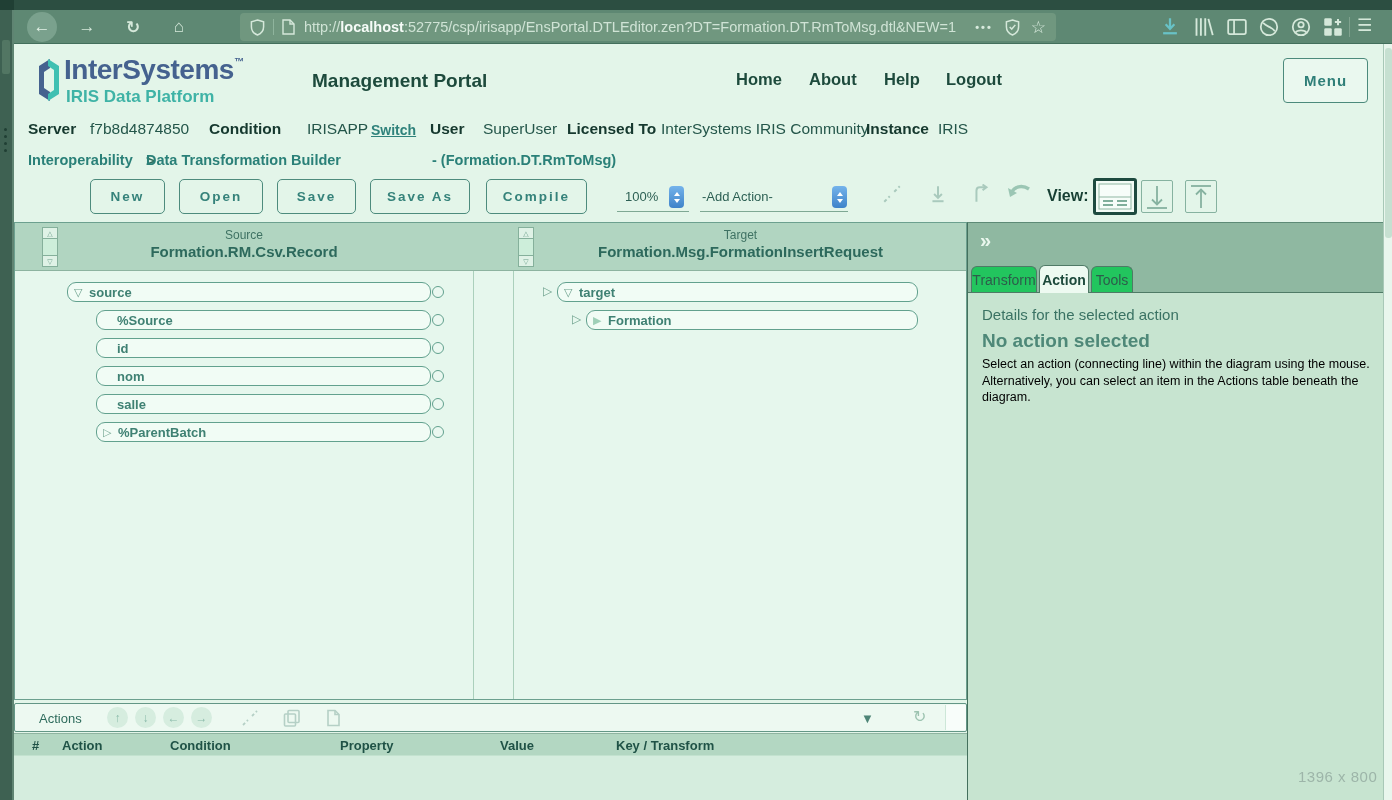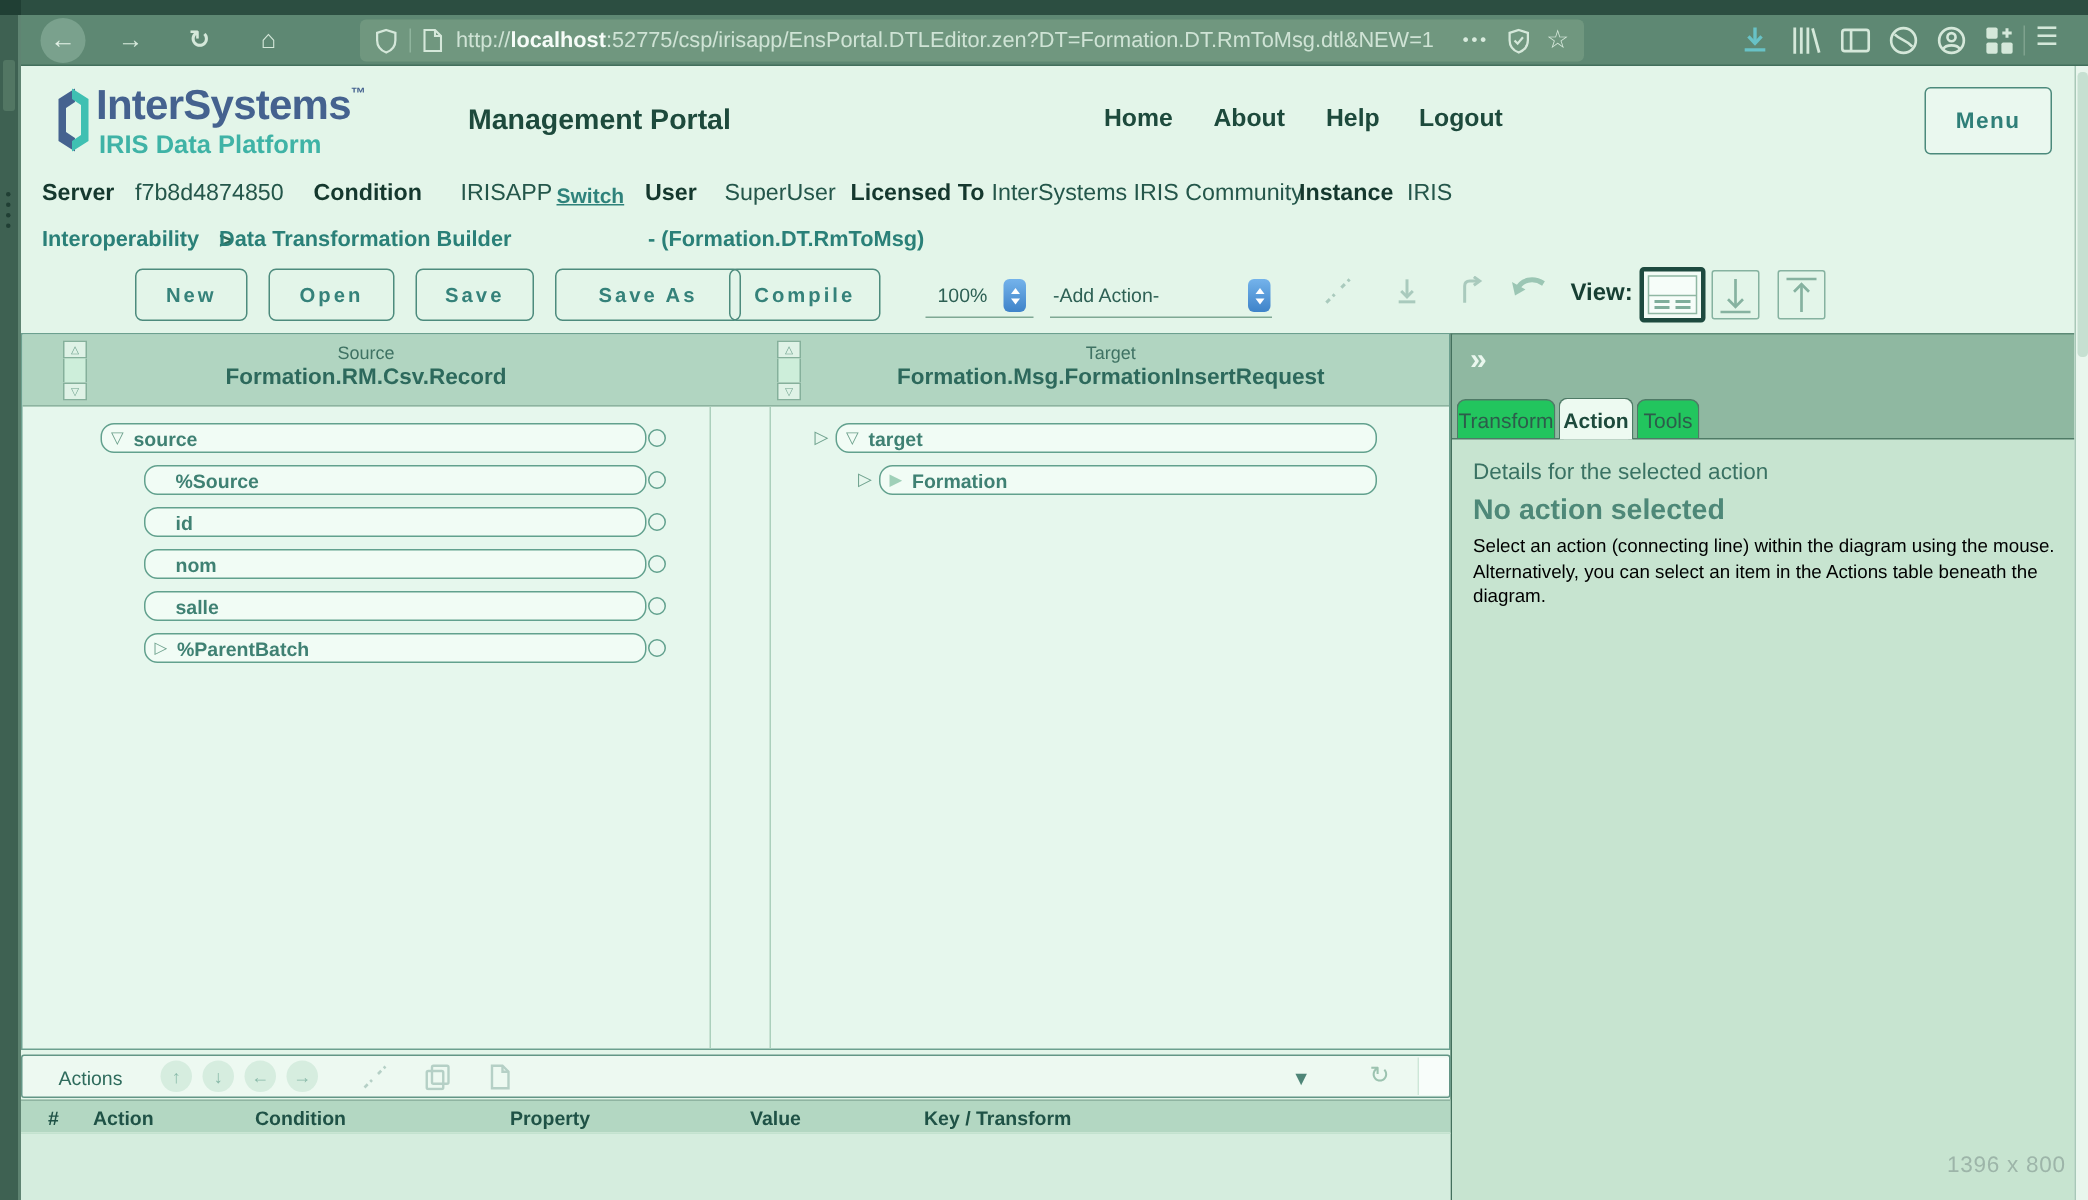--- a/index.html
+++ b/index.html
@@ -242,21 +242,21 @@
   <div class="crumb">
     <span style="left:28px">Interoperability</span>
     <span class="gt" style="left:146px">&gt;</span>
     <span style="left:146px">Data Transformation Builder</span>
     <span style="left:432px">- (Formation.DT.RmToMsg)</span>
   </div>
 
   <button class="tbtn" style="left:90px;width:75px">New</button>
   <button class="tbtn" style="left:179px;width:84px">Open</button>
   <button class="tbtn" style="left:277px;width:79px">Save</button>
-  <button class="tbtn" style="left:370px;width:124px">Save As</button>
+  <button class="tbtn" style="left:370px;width:100px">Save As</button>
   <button class="tbtn" style="left:486px;width:101px">Compile</button>
 
   <span class="abs selline" style="left:617px;width:72px"></span>
   <span class="abs seltext" style="left:625px">100%</span>
   <span class="abs stepper" style="left:669px">
       <i class="up"></i>
       <i class="dn"></i>
     </span>
 
   <span class="abs selline" style="left:700px;width:148px"></span>

